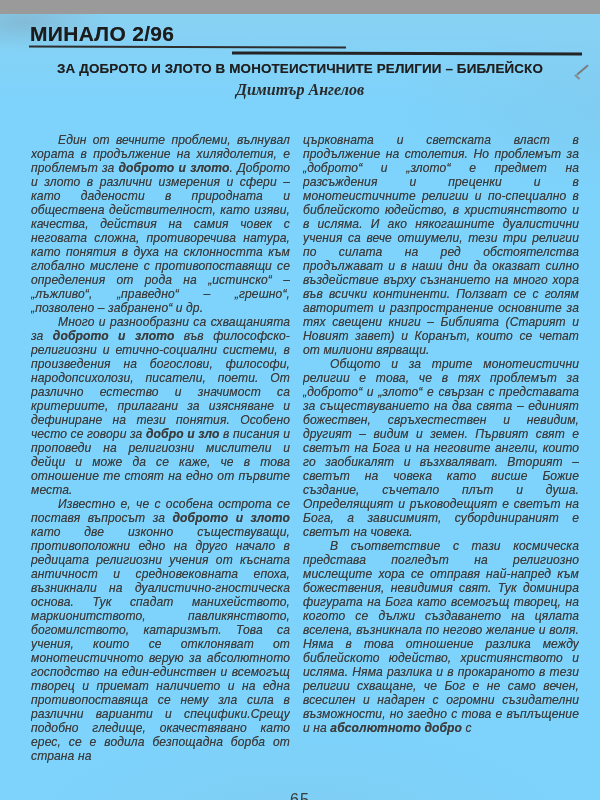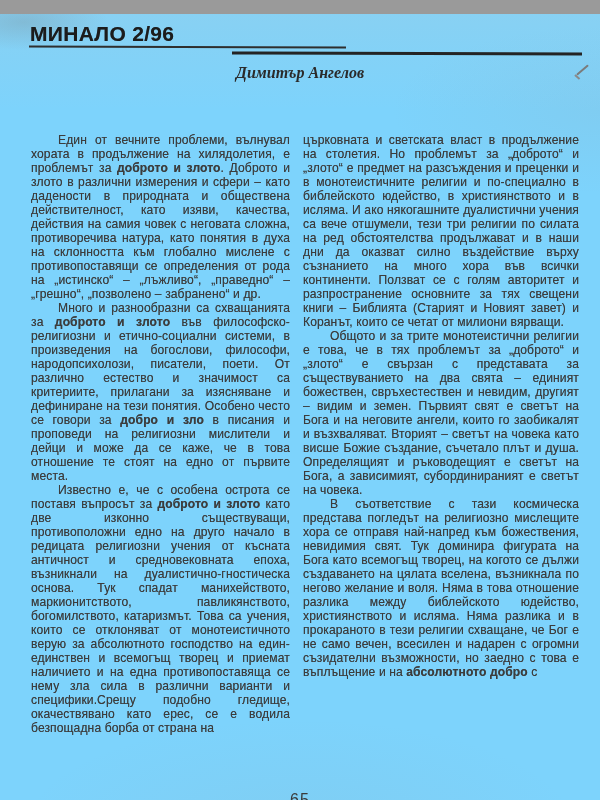--- a/index.html
+++ b/index.html
@@ -35,21 +35,21 @@
             font-weight:bold; font-size:16px; color:#2a2a2a; }
   .pen-mark { position:absolute; top:55px; right:10px; width:15px; height:2px;
               background:#7b7b7b; transform:rotate(-40deg); border-radius:2px; }
   .pen-mark::after { content:""; position:absolute; left:-4px; top:2px; width:6px; height:2px;
               background:#8a8a8a; transform:rotate(80deg); }
   
   .body { position:absolute; top:119px; left:31px; right:21px; height:644px;
           display:flex; gap:13px; font-size:12.1px; line-height:14px;
           text-align:justify; color:#3c3c3c; text-shadow:0 0 .5px rgba(55,55,55,.65);
           letter-spacing:.1px; }
-  .col { overflow:hidden; }
+  .col { overflow:hidden;font-style:italic; }
   .col-left  { width:259px; flex:none; }
   .col-right { flex:1; }
   .para { margin:0; }
   .para.indent { text-indent:27px; }
   .b { font-weight:bold; }
   
   .page-number { position:absolute; bottom:5px; left:0; width:100%; text-align:center;
                  font-size:16px; color:#3a3a3a; letter-spacing:1px; }
 </style>
 </head>
@@ -58,20 +58,21 @@
 <div class="page">
 
   <div class="header">
     <span class="journal-title">МИНАЛО 2/96</span>
   </div>
   <div class="rule-thin"></div>
   <div class="rule-thick"></div>
   <div class="pen-mark"></div>
 
   <div class="title-block">
+    <div class="title-line">ЗА ДОБРОТО И ЗЛОТО В МОНОТЕИСТИЧНИТЕ РЕЛИГИИ – БИБЛЕЙСКО</div>
     <div class="author">Димитър Ангелов</div>
   </div>
 
   <div class="body">
     <div class="col col-left">
       <p class="para indent"><span>Един от вечните проблеми, вълнувал хората в продължение на хилядолетия, е проблемът за </span><span class="b">доброто и злото</span><span>. Доброто и злото в различни измерения и сфери – като дадености в природната и обществена действителност, като изяви, качества, действия на самия човек с неговата сложна, противоречива натура, като понятия в духа на склонността към глобално мислене с противопоставящи се определения от рода на „истинско“ – „лъжливо“, „праведно“ – „грешно“, „позволено – забранено“ и др.</span></p>
       <p class="para indent"><span>Много и разнообразни са схващанията за </span><span class="b">доброто и злото</span><span> във философско-религиозни и етично-социални системи, в произведения на богослови, философи, народопсихолози, писатели, поети. От различно естество и значимост са критериите, прилагани за изясняване и дефиниране на тези понятия. Особено често се говори за </span><span class="b">добро и зло</span><span> в писания и проповеди на религиозни мислители и дейци и може да се каже, че в това отношение те стоят на едно от първите места.</span></p>
       <p class="para indent"><span>Известно е, че с особена острота се поставя въпросът за </span><span class="b">доброто и злото</span><span> като две изконно съществуващи, противоположни едно на друго начало в редицата религиозни учения от късната античност и средновековната епоха, възникнали на дуалистично-гностическа основа. Тук спадат манихейството, маркионитството, павликянството, богомилството, катаризмът. Това са учения, които се отклоняват от монотеистичното верую за абсолютното господство на един-единствен и всемогъщ творец и приемат наличието и на една противопоставяща се нему зла сила в различни варианти и специфики.Срещу подобно гледище, окачествявано като ерес, се е водила безпощадна борба от страна на</span></p>
     </div>
     <div class="col col-right">

